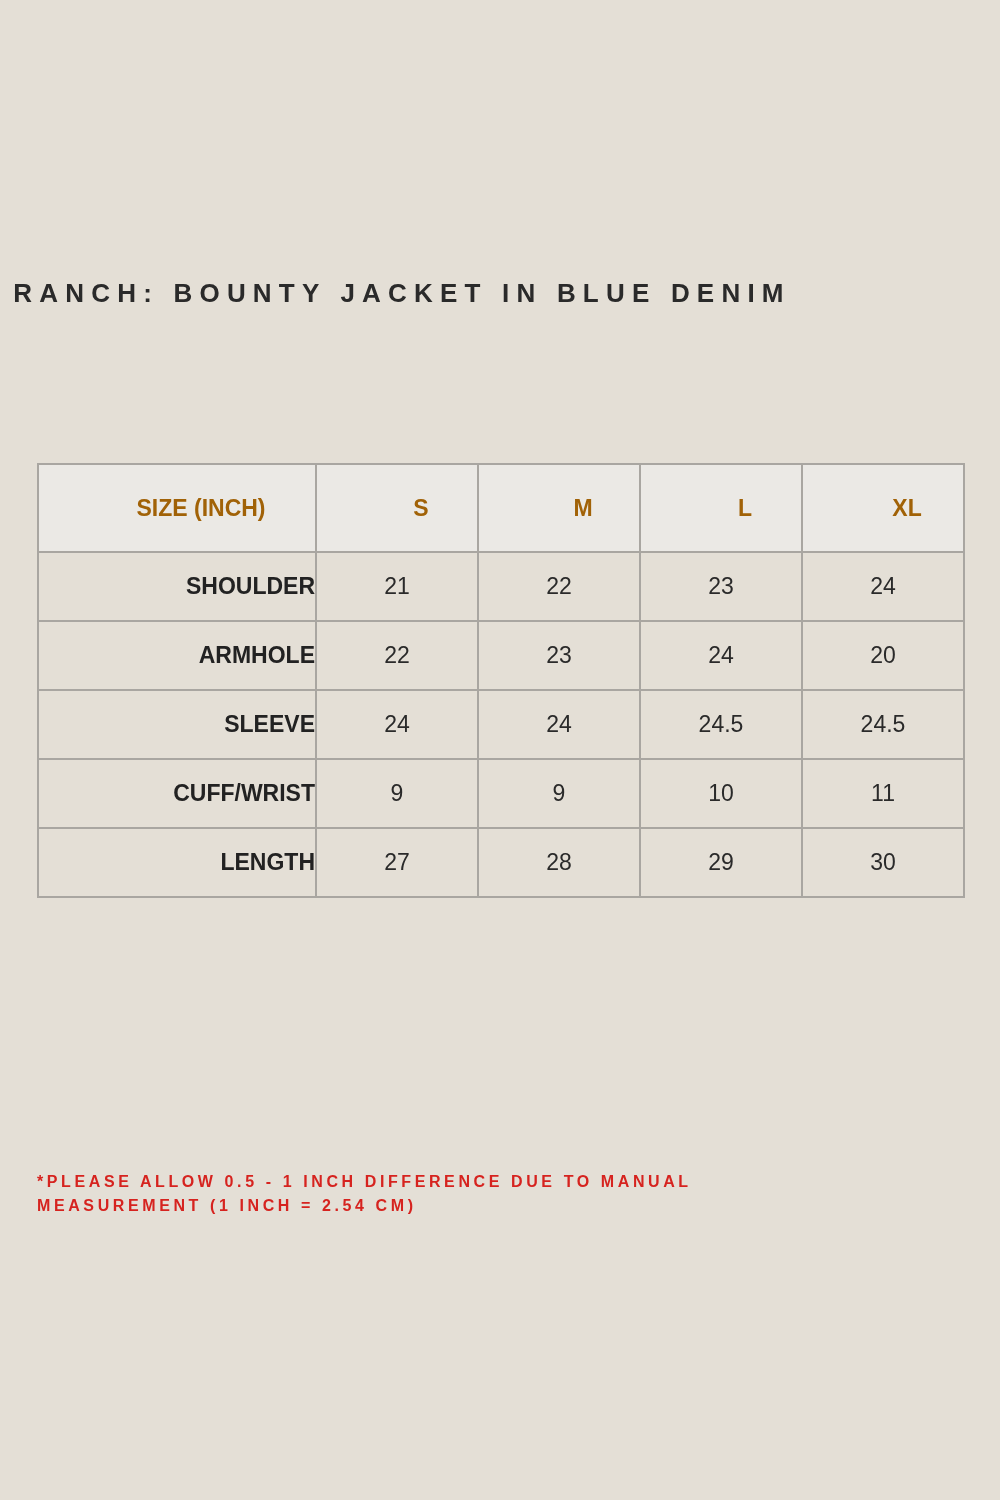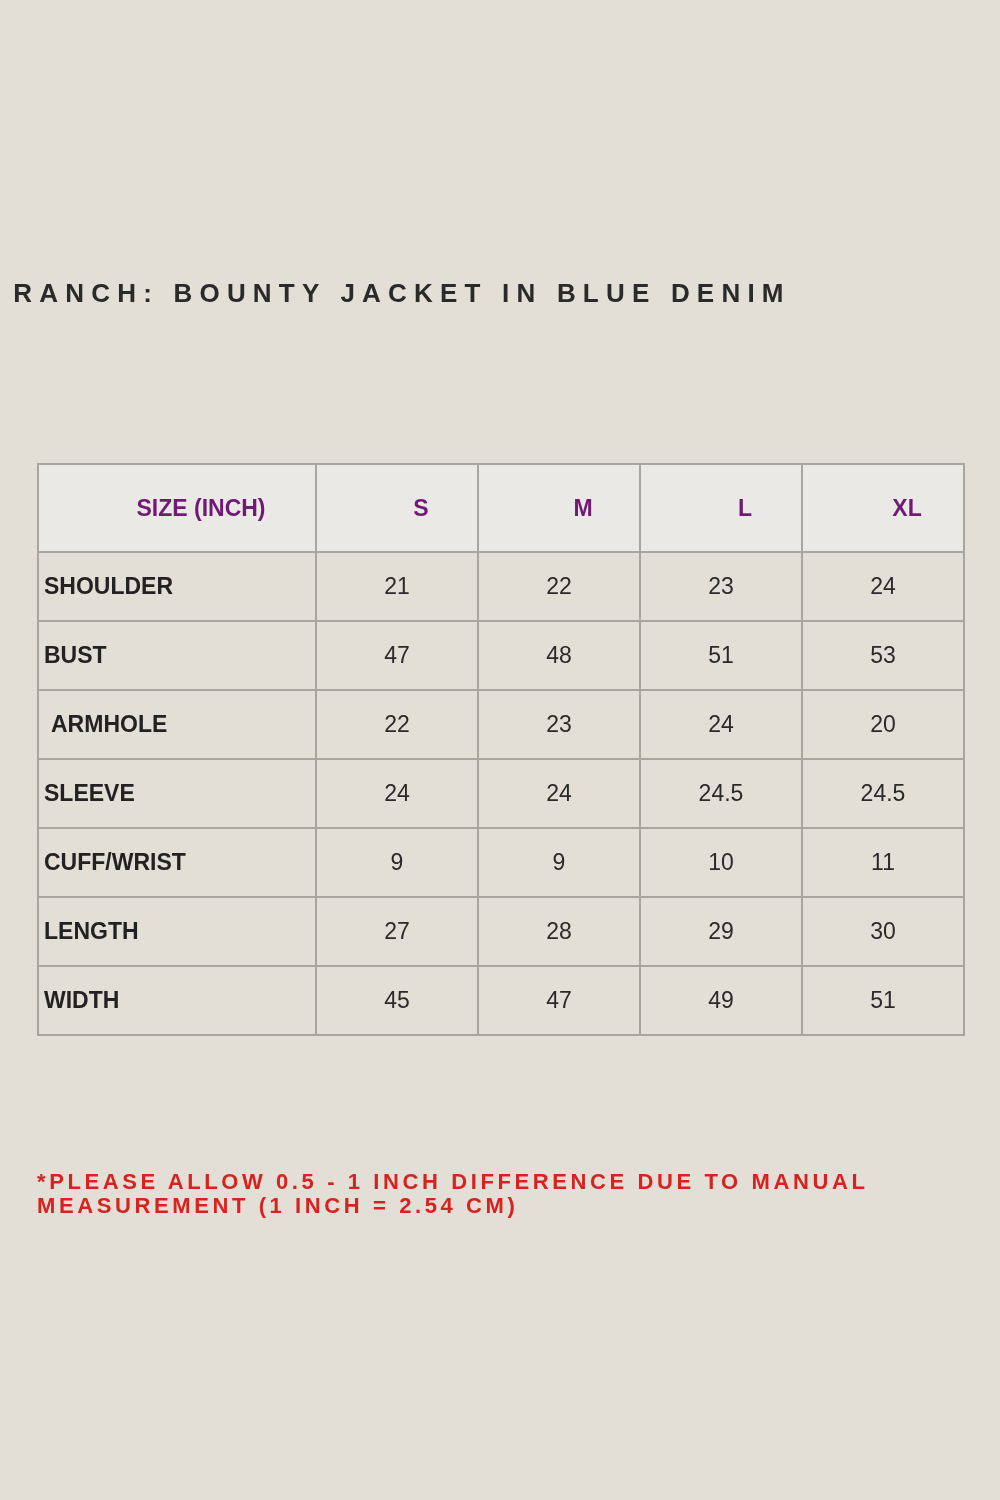--- a/index.html
+++ b/index.html
@@ -23,30 +23,30 @@
       border-collapse: collapse;
       table-layout: fixed;
     }
     td, th {
       border: 2px solid #a9a6a1;
       font-size: 23px;
       text-align: center;
       padding: 0;
     }
     th {
-      height: 86px; background: #ebe9e5; font-weight: bold; color: #701a75; padding-left: 48px;
+      height: 86px; background: #ebe9e5; font-weight: bold; color: #a16207; padding-left: 48px;
     }
     td { height: 67px; font-weight: normal; color: #2a2a2a; }
-    td.label { text-align: left; padding-left: 5px; font-weight: bold; color: #222; }
+    td.label { text-align: right; padding-left: 5px; font-weight: bold; color: #222; }
     td.label.flush { padding-left: 12px; }
     col.c0 { width: 278px; }
     col.c { width: 162px; }
     .note {
       position: absolute; top: 1170px; left: 37px;
-      font-size: 22px; font-weight: bold; letter-spacing: 3.6px;
+      font-size: 16px; font-weight: bold; letter-spacing: 3.6px;
       color: #d6231f; line-height: 24px;
     }
   </style>
 </head>
 <body>
 
 <div class="title">RANCH: BOUNTY JACKET IN BLUE DENIM</div>
 
 <table>
   <colgroup>
@@ -67,27 +67,20 @@
   </thead>
   <tbody>
     <tr>
       <td class="label">SHOULDER</td>
       <td>21</td>
       <td>22</td>
       <td>23</td>
       <td>24</td>
     </tr>
     <tr>
-      <td class="label">BUST</td>
-      <td>47</td>
-      <td>48</td>
-      <td>51</td>
-      <td>53</td>
-    </tr>
-    <tr>
       <td class="label flush">ARMHOLE</td>
       <td>22</td>
       <td>23</td>
       <td>24</td>
       <td>20</td>
     </tr>
     <tr>
       <td class="label">SLEEVE</td>
       <td>24</td>
       <td>24</td>
@@ -101,26 +94,19 @@
       <td>10</td>
       <td>11</td>
     </tr>
     <tr>
       <td class="label">LENGTH</td>
       <td>27</td>
       <td>28</td>
       <td>29</td>
       <td>30</td>
     </tr>
-    <tr>
-      <td class="label">WIDTH</td>
-      <td>45</td>
-      <td>47</td>
-      <td>49</td>
-      <td>51</td>
-    </tr>
   </tbody>
 </table>
 
 <div class="note">
   <div>*PLEASE ALLOW 0.5 - 1 INCH DIFFERENCE DUE TO MANUAL</div>
   <div>MEASUREMENT (1 INCH = 2.54 CM)</div>
 </div>
 
 </body></html>

